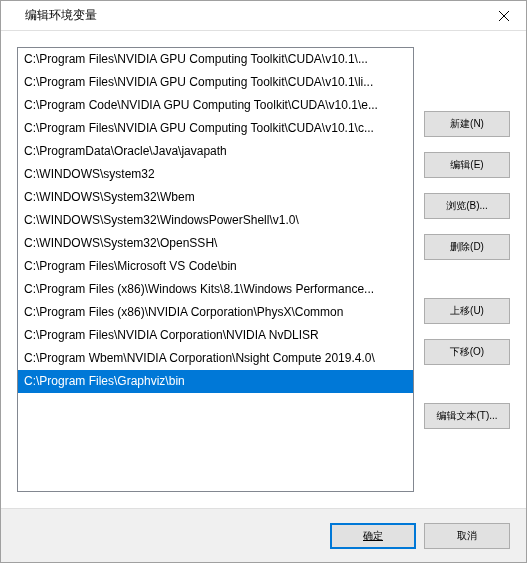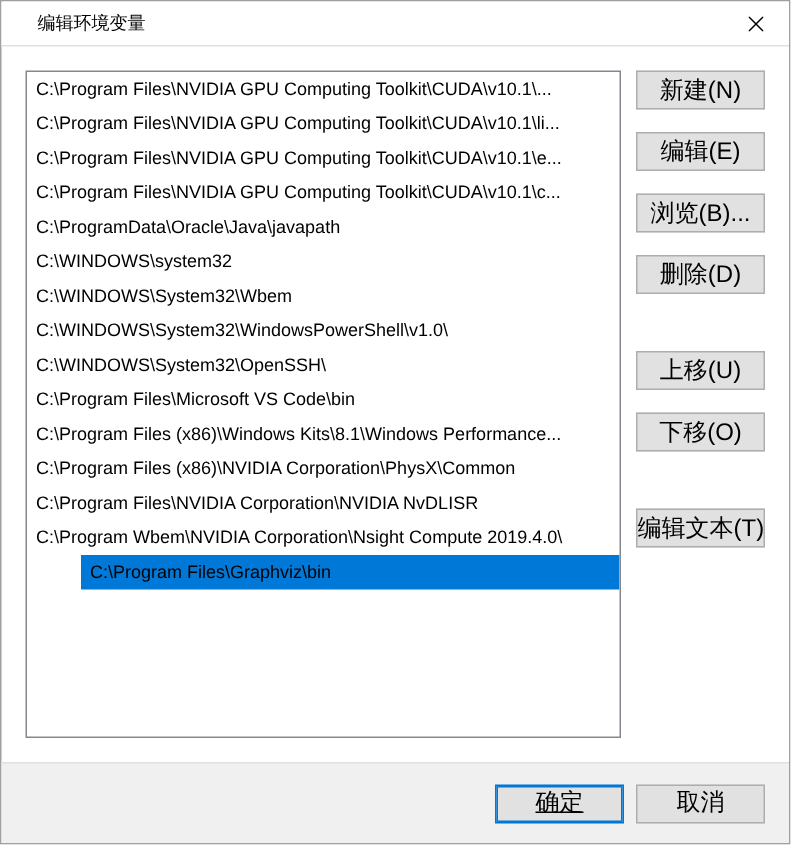--- a/index.html
+++ b/index.html
@@ -38,52 +38,52 @@
   align-items: center;
   justify-content: center;
   cursor: pointer;
 }
 .titlebar-close svg { width: 10px; height: 10px; }
 .content {
   flex: 1;
   padding: 16px;
   display: flex;
   gap: 10px;
+  align-items: center;
 }
 .listbox {
   flex: 1;
   border: 1px solid #828790;
   background: #ffffff;
   overflow: hidden;
   height: 445px;
 }
 .list-item {
   padding: 4px 6px;
   font-size: 12px;
   white-space: nowrap;
   overflow: hidden;
   text-overflow: ellipsis;
   cursor: default;
   line-height: 15px;
 }
 .list-item.selected {
   background: #0078d7;
-  color: #000000;
-  margin-left: 36px;
+  color: #ffffff;
 }
 .side-buttons {
   width: 86px;
   display: flex;
   flex-direction: column;
 }
 .btn {
   height: 26px;
   background: #e1e1e1;
   border: 1px solid #adadad;
-  font-size: 16px;
+  font-size: 10px;
   font-family: inherit;
   cursor: pointer;
   white-space: nowrap;
   overflow: hidden;
 }
 .gap-sm { height: 15px; }
 .gap-lg { height: 38px; }
 .footer {
   height: 54px;
   border-top: 1px solid #dfdfdf;
@@ -116,21 +116,21 @@
         <line x1="0" y1="0" x2="10" y2="10" stroke="#000" stroke-width="1"></line>
         <line x1="10" y1="0" x2="0" y2="10" stroke="#000" stroke-width="1"></line>
       </svg>
     </div>
   </div>
 
   <div class="content">
     <div class="listbox" id="listbox">
         <div class="list-item">C:\Program Files\NVIDIA GPU Computing Toolkit\CUDA\v10.1\...</div>
         <div class="list-item">C:\Program Files\NVIDIA GPU Computing Toolkit\CUDA\v10.1\li...</div>
-        <div class="list-item">C:\Program Files\NVIDIA GPU Computing Toolkit\CUDA\v10.1\e...</div>
+        <div class="list-item">C:\Program Code\NVIDIA GPU Computing Toolkit\CUDA\v10.1\e...</div>
         <div class="list-item">C:\Program Files\NVIDIA GPU Computing Toolkit\CUDA\v10.1\c...</div>
         <div class="list-item">C:\ProgramData\Oracle\Java\javapath</div>
         <div class="list-item">C:\WINDOWS\system32</div>
         <div class="list-item">C:\WINDOWS\System32\Wbem</div>
         <div class="list-item">C:\WINDOWS\System32\WindowsPowerShell\v1.0\</div>
         <div class="list-item">C:\WINDOWS\System32\OpenSSH\</div>
         <div class="list-item">C:\Program Files\Microsoft VS Code\bin</div>
         <div class="list-item">C:\Program Files (x86)\Windows Kits\8.1\Windows Performance...</div>
         <div class="list-item">C:\Program Files (x86)\NVIDIA Corporation\PhysX\Common</div>
         <div class="list-item">C:\Program Files\NVIDIA Corporation\NVIDIA NvDLISR</div>

